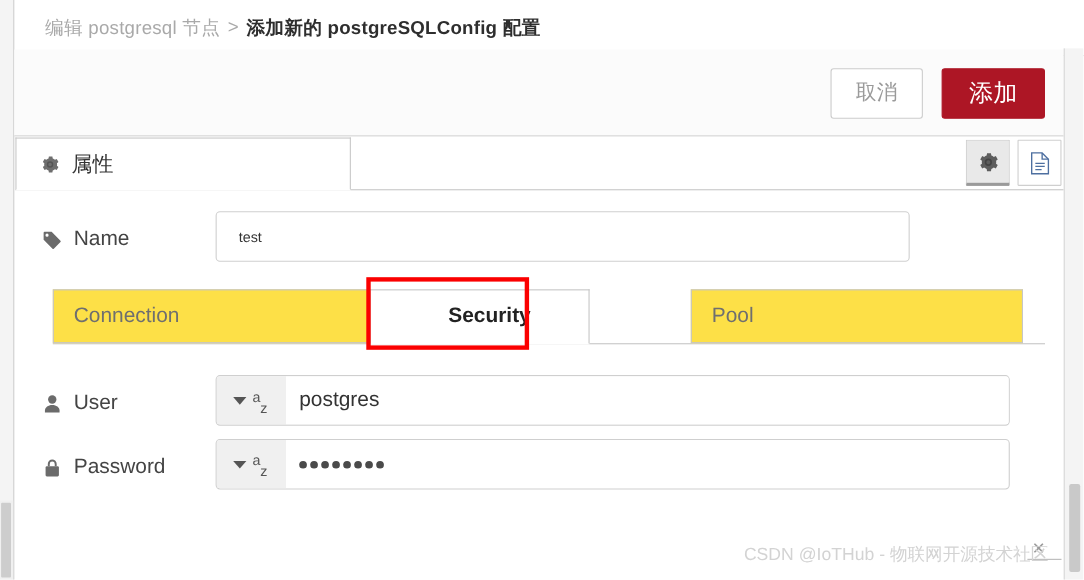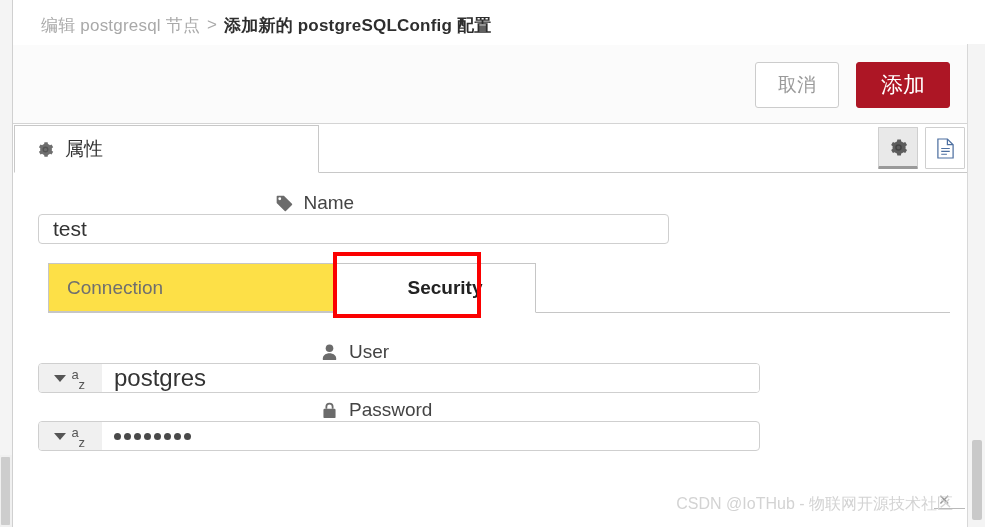--- a/index.html
+++ b/index.html
@@ -170,23 +170,21 @@
   }
   .icon-btn.active {
     background: #e9e9e9;
     border-bottom: 3px solid #9a9a9a;
   }
 
   
   .form-row {
     position: absolute;
     display: flex;
-    align-items: center;
     height: 52px;
-    flex-direction: column;
   }
   .row-name  { left: 38px; top: 192px; }
   .row-user  { left: 38px; top: 341px; }
   .row-pass  { left: 38px; top: 399px; }
 
   .field-label {
     display: flex;
     align-items: center;
     gap: 10px;
     width: 158px;
@@ -199,22 +197,22 @@
     color: #6b6b6b;
   }
 
   .text-input {
     height: 46px;
     border: 1px solid #cfcfcf;
     border-radius: 4px;
     background: #ffffff;
     display: flex;
     align-items: center;
-    padding-left: 14px;
-    font-size: 21px;
+    padding-left: 20px;
+    font-size: 13px;
     color: #333333;
   }
   .input-name { width: 631px; }
 
   .typed-input {
     height: 46px;
     border: 1px solid #cfcfcf;
     border-radius: 4px;
     background: #ffffff;
     display: flex;
@@ -246,21 +244,21 @@
     line-height: 1;
   }
   .az-glyph .a { position: absolute; left: 0; top: 1px; }
   .az-glyph .z { position: absolute; left: 7px; top: 11px; }
 
   .typed-value {
     flex: 1;
     display: flex;
     align-items: center;
     padding-left: 12px;
-    font-size: 24px;
+    font-size: 19px;
     color: #333333;
     background: #ffffff;
   }
   .pwd-dots {
     display: flex;
     align-items: center;
     gap: 3px;
     padding-left: 12px;
   }
   .pwd-dots i {
@@ -398,20 +396,23 @@
     </div>
     <div class="text-input input-name" title="Name">test</div>
   </div>
 
   <div class="subtabs">
     <div class="subtab inactive subtab-connection">
       <span>Connection</span>
     </div>
     <div class="subtab active subtab-security">
       <span>Security</span>
+    </div>
+    <div class="subtab inactive subtab-pool">
+      <span>Pool</span>
     </div>
   </div>
 
   <div class="annotation-box"></div>
 
   <div class="form-row row-user">
     <div class="field-label">
       <span class="label-icon">
         <svg viewBox="0 0 16 16" width="19" height="19" fill="#6b6b6b">
           <circle cx="8" cy="4.4" r="3.2"></circle>

